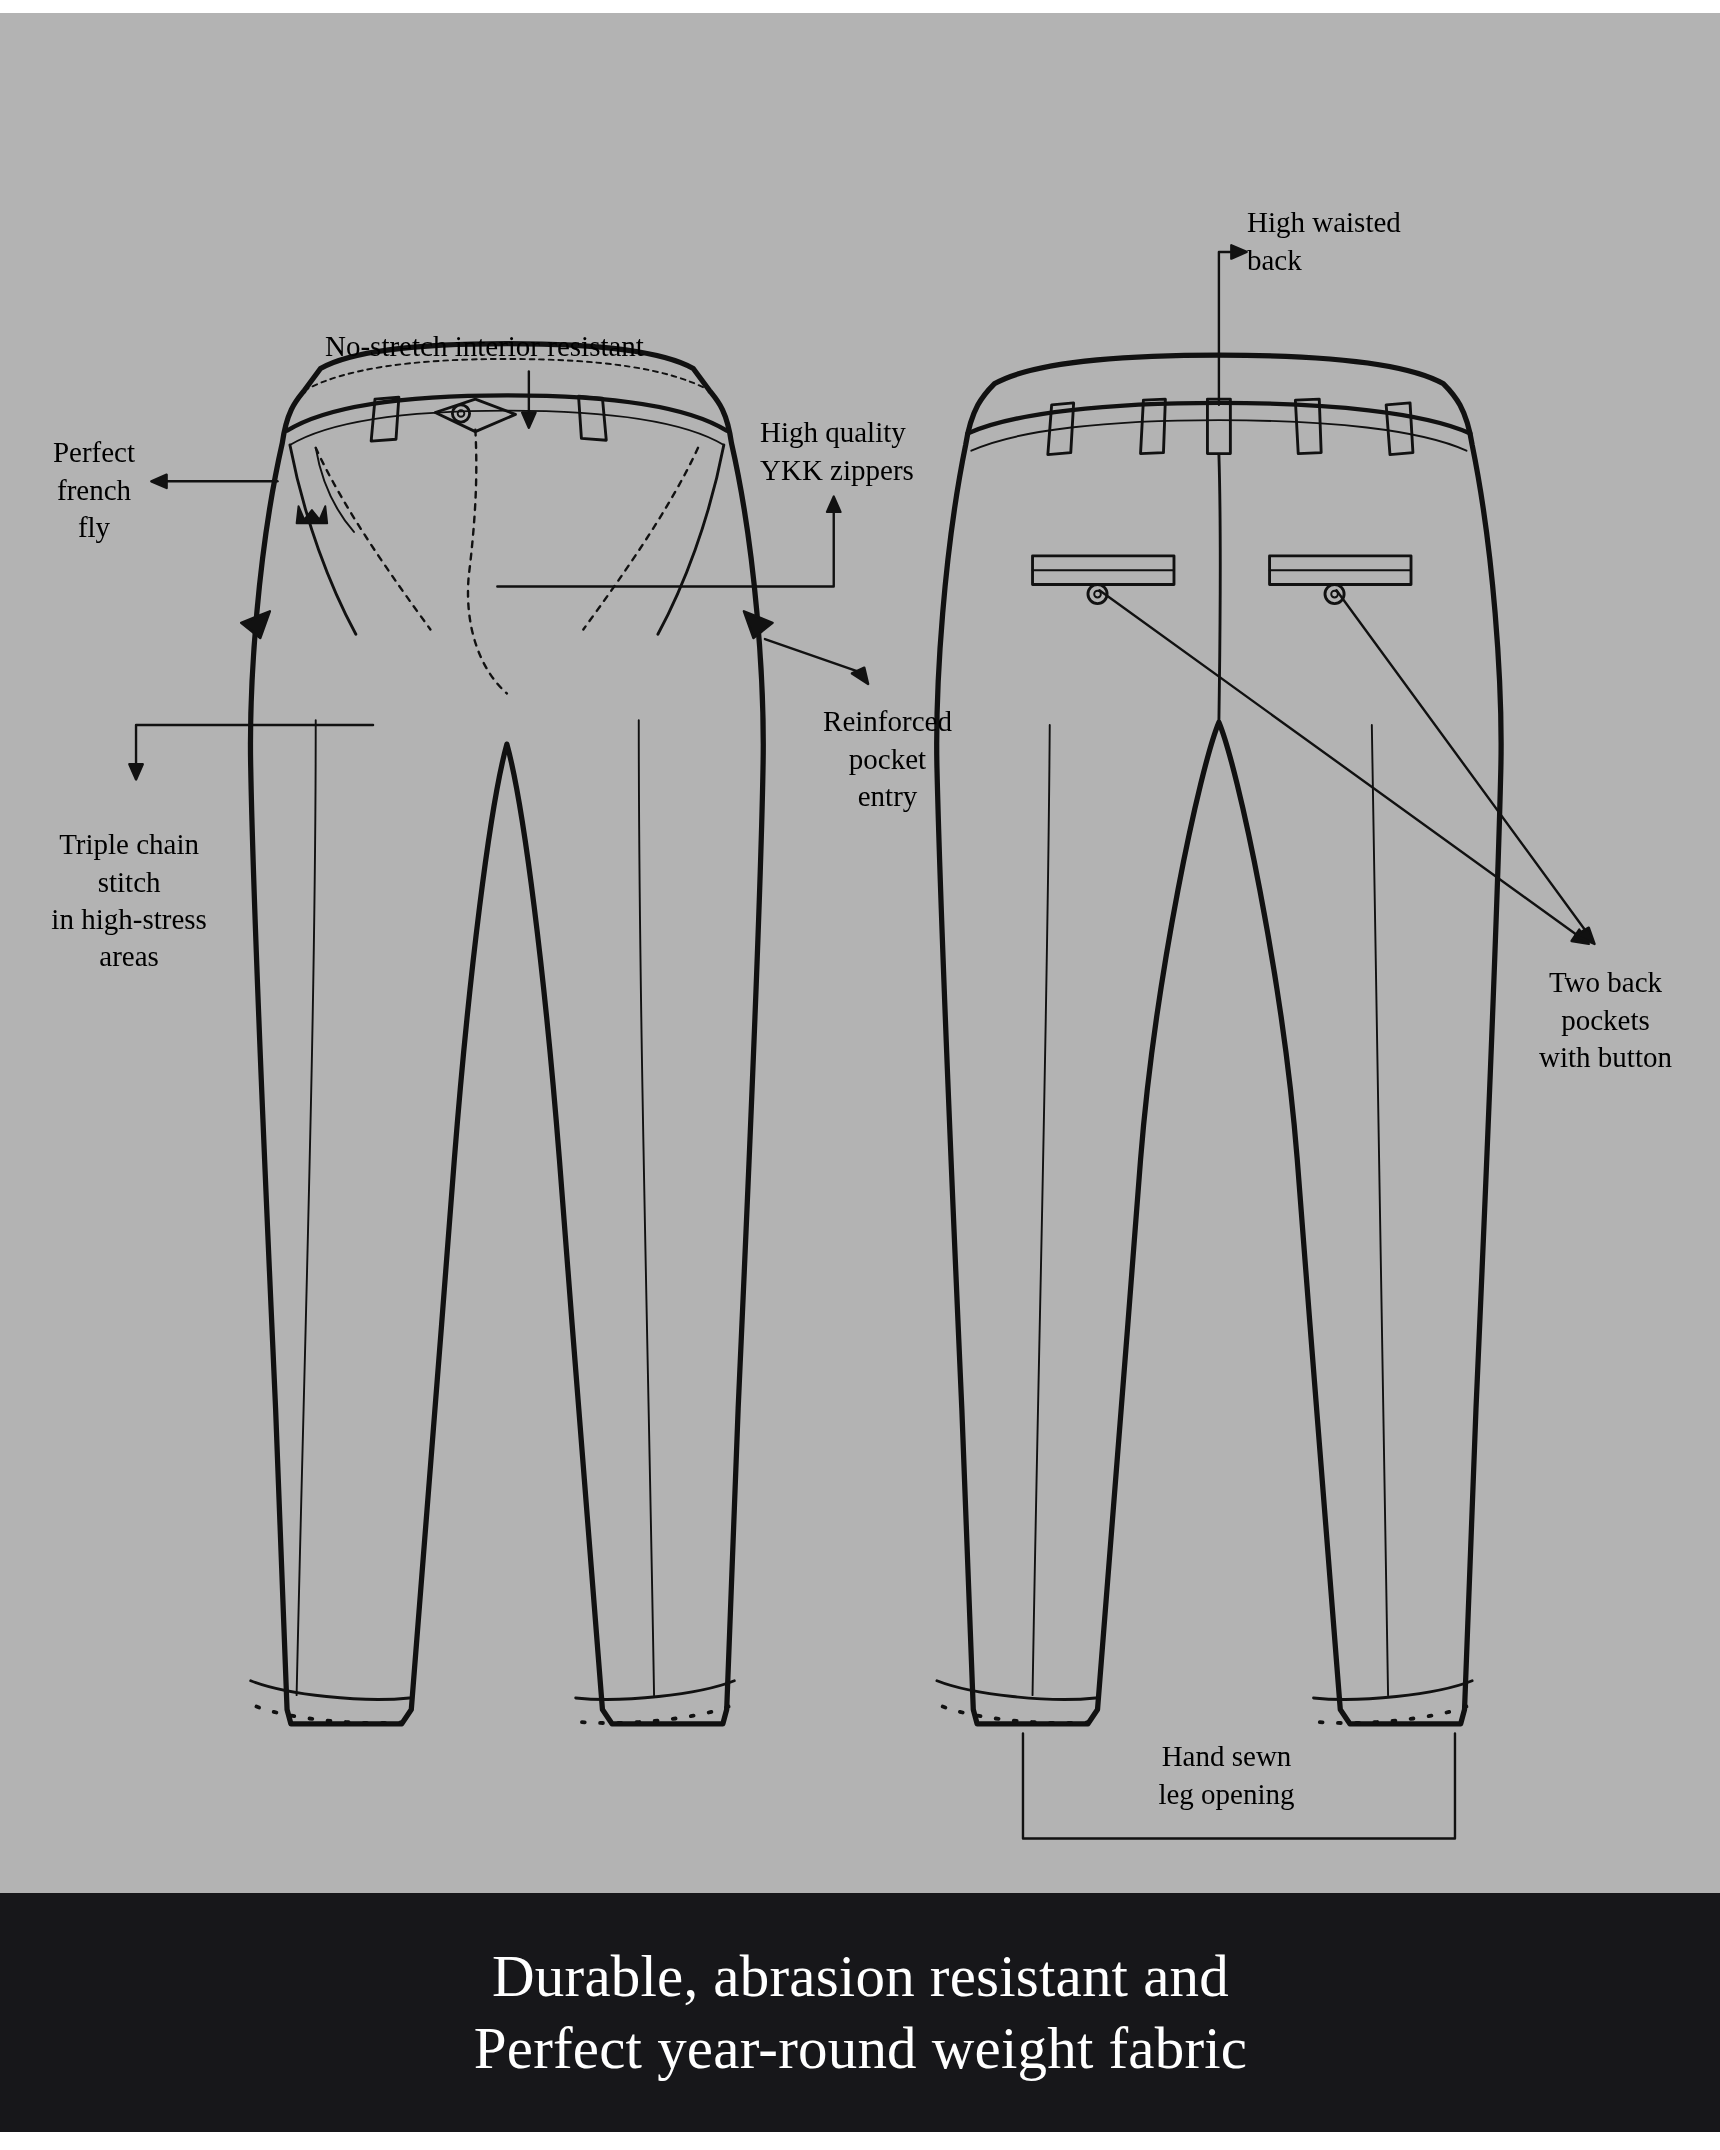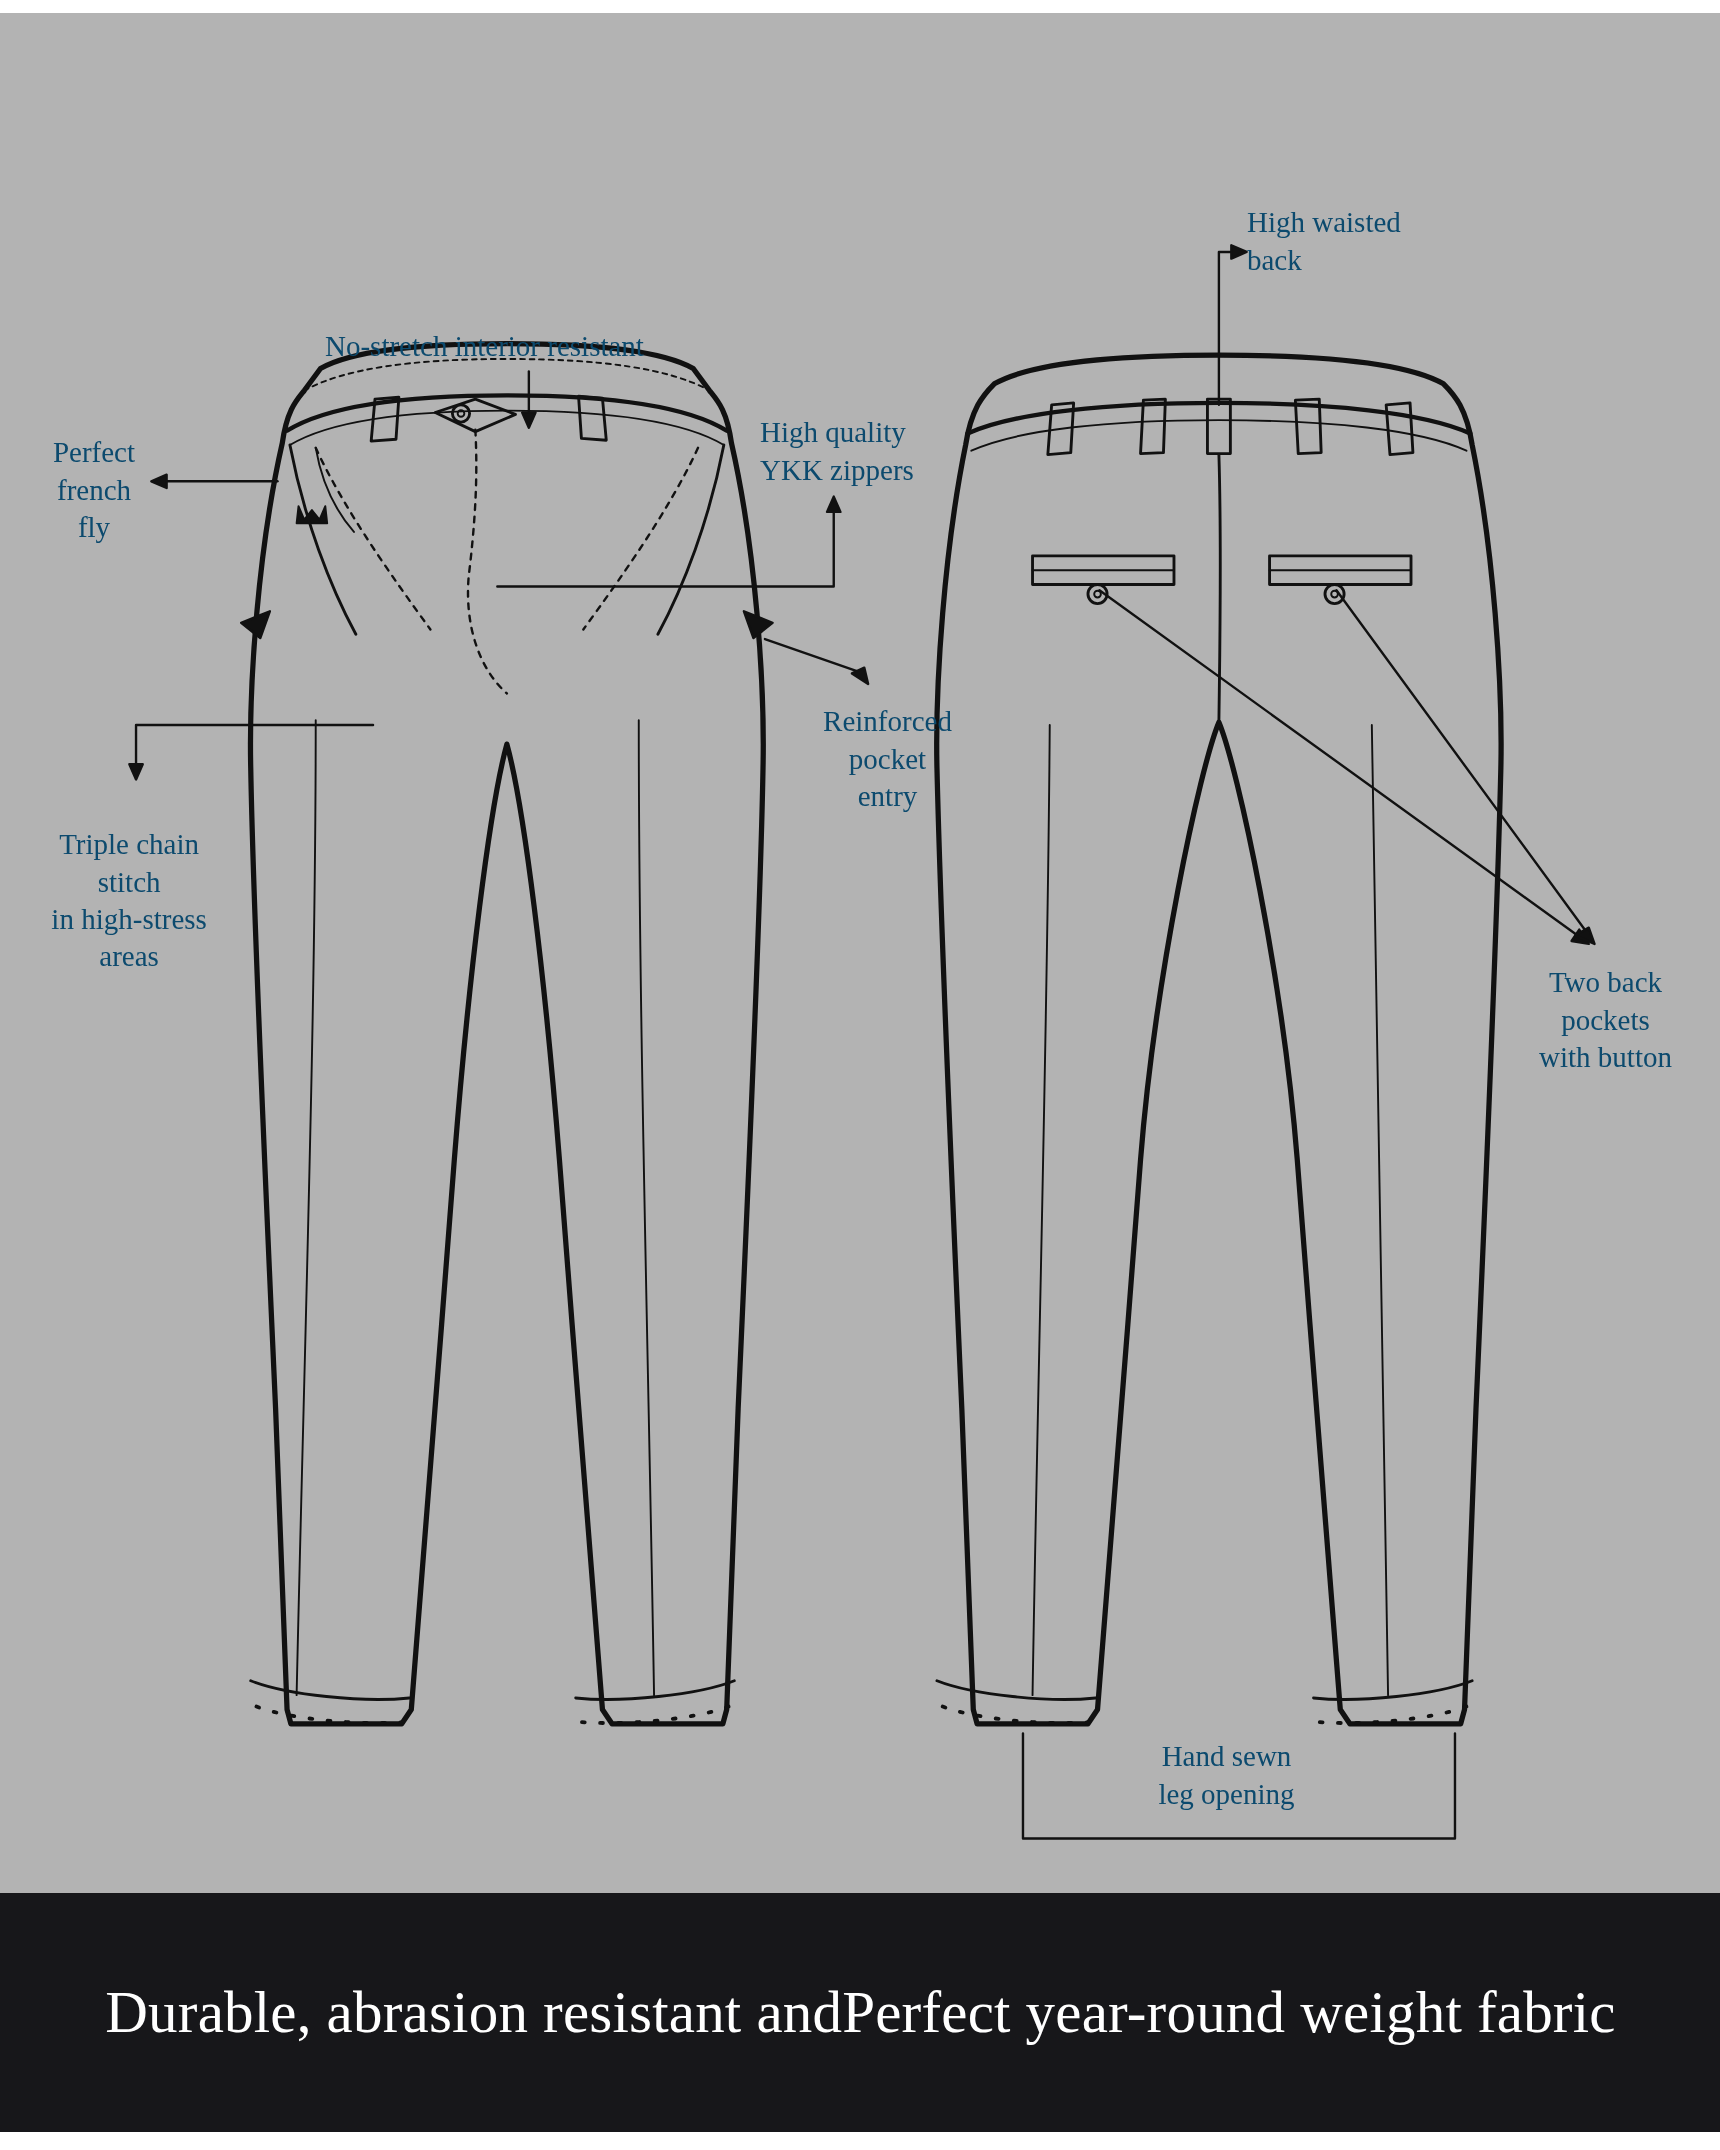--- a/index.html
+++ b/index.html
@@ -35,20 +35,21 @@
   }
   .caption-bar {
     position: absolute;
     left: 0;
     top: 1893px;
     width: 1721px;
     height: 239px;
     background: #17171a;
     color: #ffffff;
     display: flex;
+    flex-direction: column;
     align-items: center;
     justify-content: center;
     text-align: center;
     line-height: 1.22;
   }
   .caption-line {
     font-size: 59px;
     letter-spacing: 0.2px;
     font-family: "Liberation Serif", serif;
   }
@@ -61,21 +62,21 @@
   svg.flat {
     position: absolute;
     left: 0; top: 0;
     width: 1721px;
     height: 1879px;
   }
   .lbl {
     position: absolute;
     font-family: "Liberation Serif", serif;
     font-size: 29px;
-    color: #0c4a6e;
+    color: #000000;
     line-height: 1.28;
     white-space: pre-line;
   }
   .lbl.center { text-align: center; }
 </style>
 </head>
 <body>
 
 <div id="root">
 

